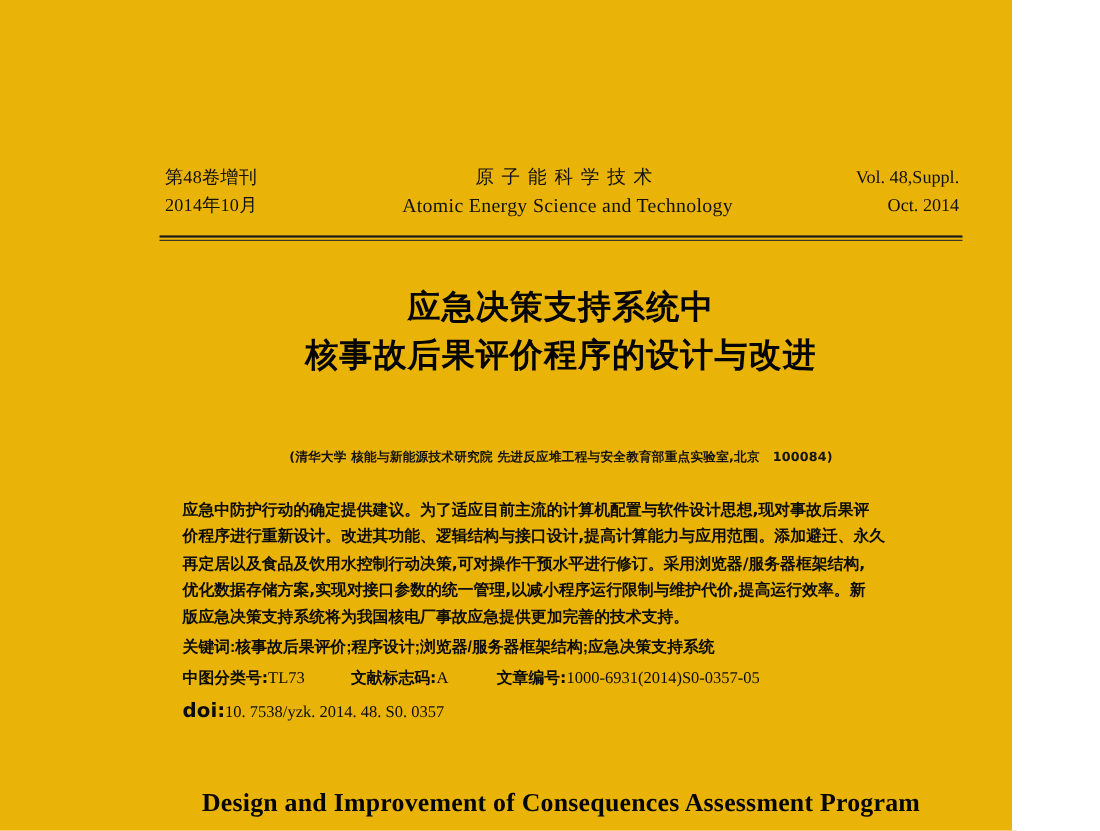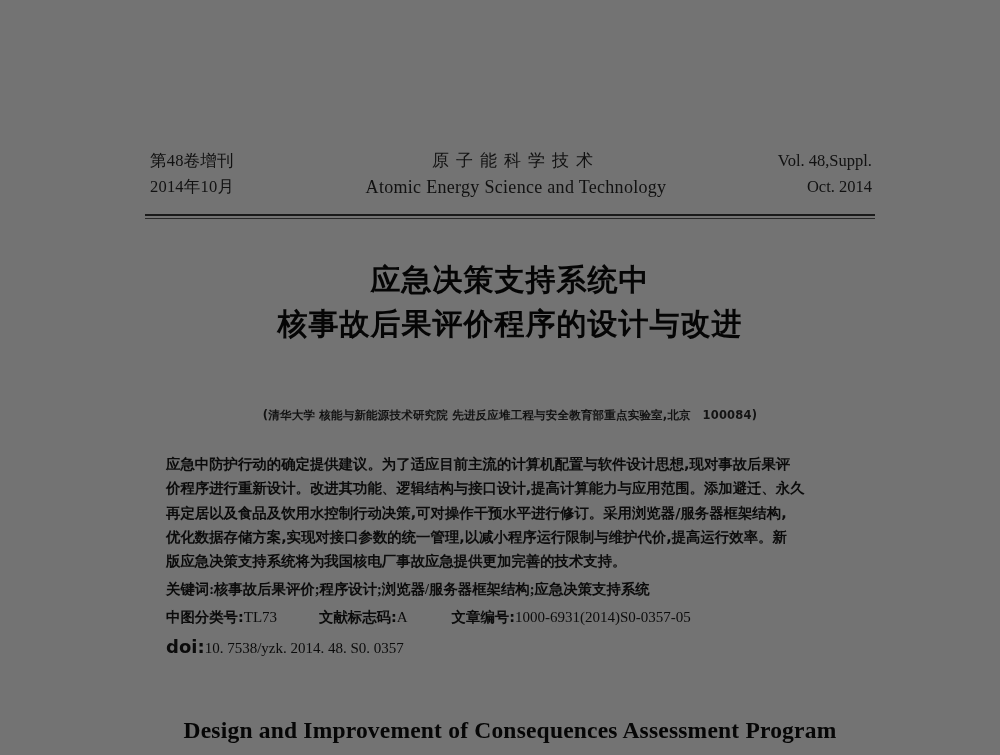--- a/index.html
+++ b/index.html
@@ -14,23 +14,23 @@
     overflow: hidden;
     font-family: "Liberation Serif", "DejaVu Serif", serif;
     color: #111111;
     -webkit-font-smoothing: none;
   }
 
   .page {
     position: absolute;
     left: 0;
     top: 0;
-    width: 1000px;
+    width: 920px;
     height: 755px;
-    background: #737373;
+    background: #eab308;
   }
 
   
   .runhead {
     position: absolute;
     left: 150px;
     top: 148px;
     width: 722px;
     height: 60px;
   }
@@ -150,21 +150,21 @@
     line-height: 24.3px;
     letter-spacing: 0px;
     color: #0b0b0b;
     white-space: nowrap;
   }
   .abs-line.lead { text-indent: 0; }
 
   .kw-line {
     display: block;
     margin-top: 4px;
-    font-family: Liberation Serif, serif;
+    font-family: Liberation Sans, sans-serif;
     font-weight: bold;
     font-size: 14.4px;
     line-height: 25px;
     color: #0b0b0b;
     white-space: nowrap;
   }
 
   .meta-line {
     display: block;
     margin-top: 3px;

